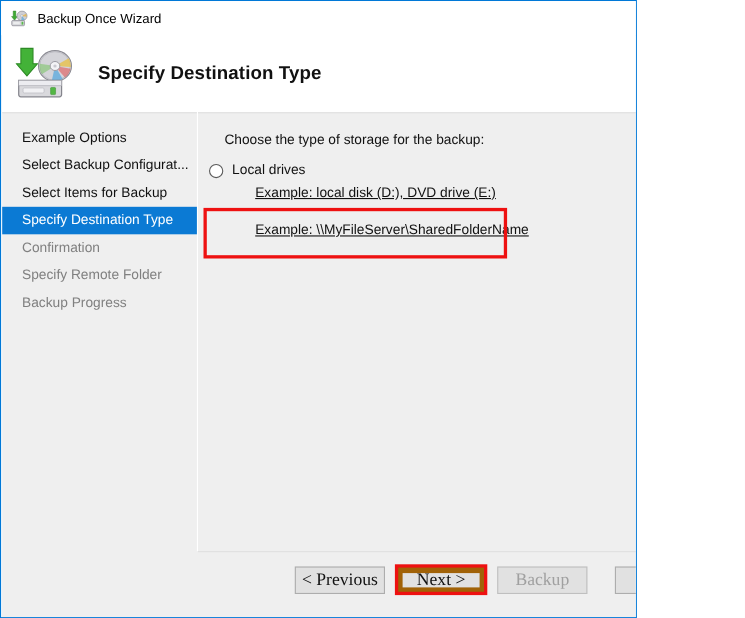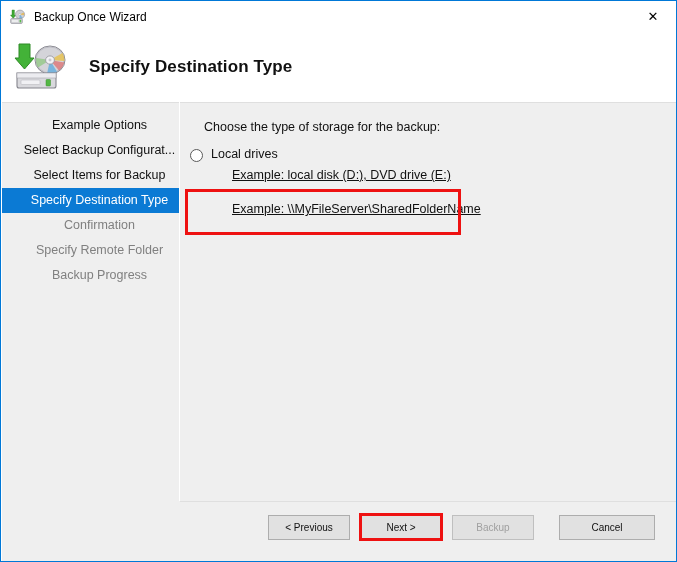--- a/index.html
+++ b/index.html
@@ -6,27 +6,26 @@
     margin: 0;
     padding: 0;
     background: #ffffff;
   }
   body {
     font-family: "Liberation Sans", sans-serif;
     -webkit-font-smoothing: antialiased;
   }
   #window {
     position: relative;
-    width: 677px;
+    width: 579px;
     height: 562px;
     box-sizing: border-box;
     border: 1px solid #0078d7;
     background: #ffffff;
     overflow: hidden;
-    text-align: center;
   }
   
   #titlebar {
     position: absolute;
     left: 0; top: 0;
     width: 675px;
     height: 31px;
     background: #ffffff;
     display: flex;
     align-items: center;
@@ -188,34 +187,34 @@
     width: 178px; height: 60px;
     background: #efefef;
   }
   .btn {
     position: absolute;
     top: 514px;
     height: 25px;
     background: #e1e1e1;
     border: 1px solid #adadad;
     box-sizing: border-box;
-    font-family: Liberation Sans, sans-serif;
-    font-size: 10px;
+    font-family: Liberation Serif, serif;
+    font-size: 16px;
     color: #111111;
     display: flex;
     align-items: center;
     justify-content: center;
   }
   .btn.disabled {
     color: #a0a0a0;
     border-color: #bfbfbf;
     background: #e1e1e1;
   }
   .btn.focused {
-    border: 1px solid #a16207;
+    border: 6px solid #a16207;
   }
   #btn-previous { left: 267px; width: 82px; }
   #btn-next     { left: 359px; width: 82px; }
   #btn-backup   { left: 451px; width: 82px; }
   #btn-cancel   { left: 558px; width: 96px; }
 </style>
 </head>
 <body>
 
 <div id="window">

